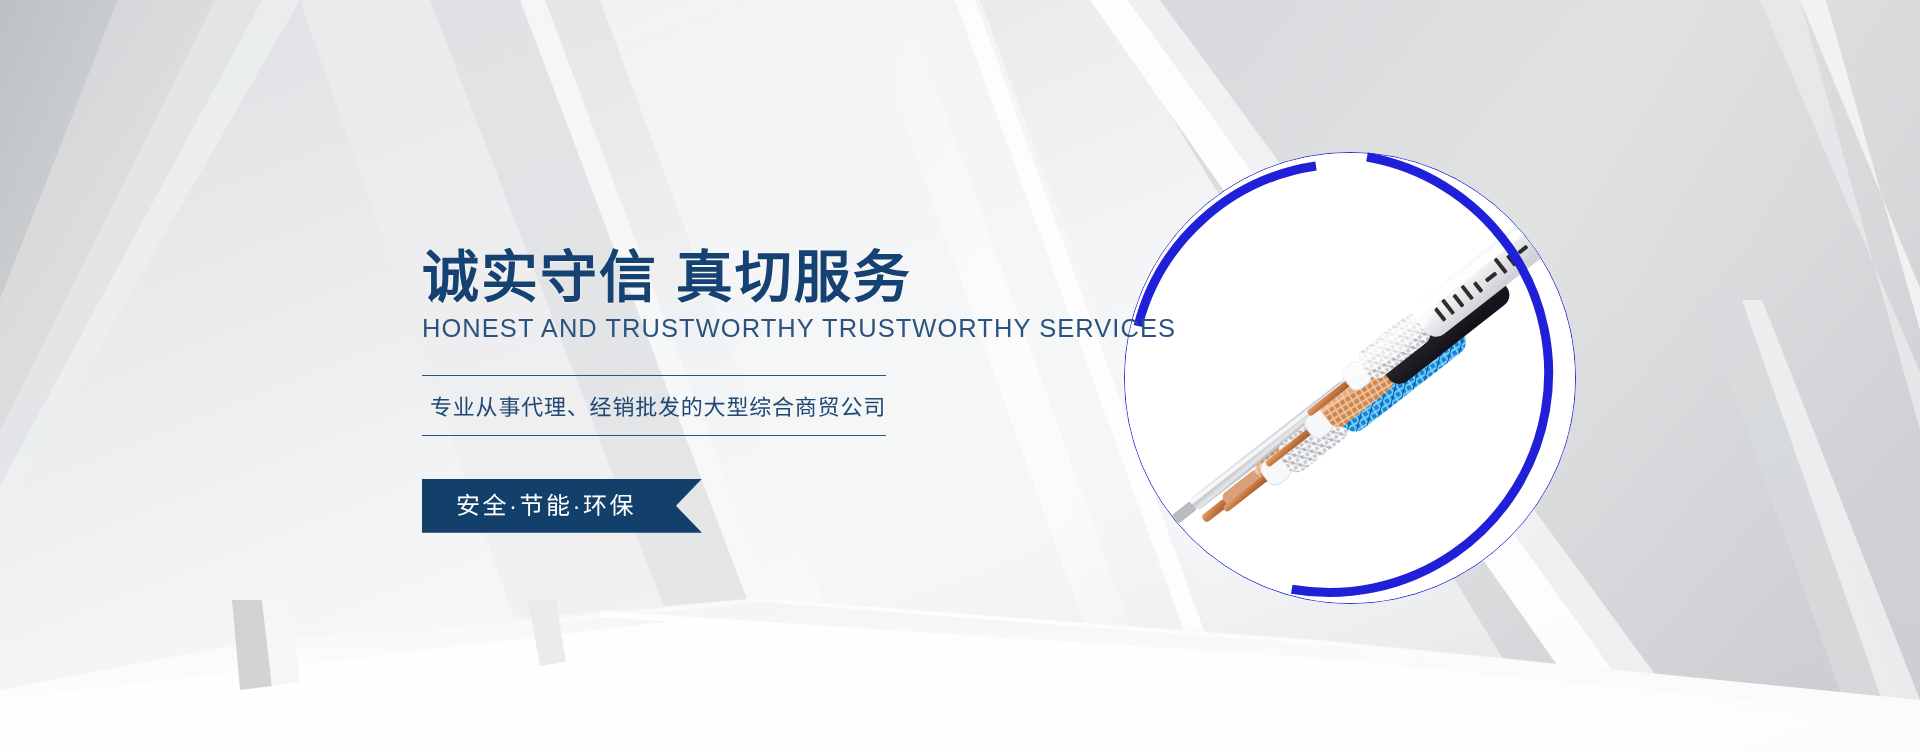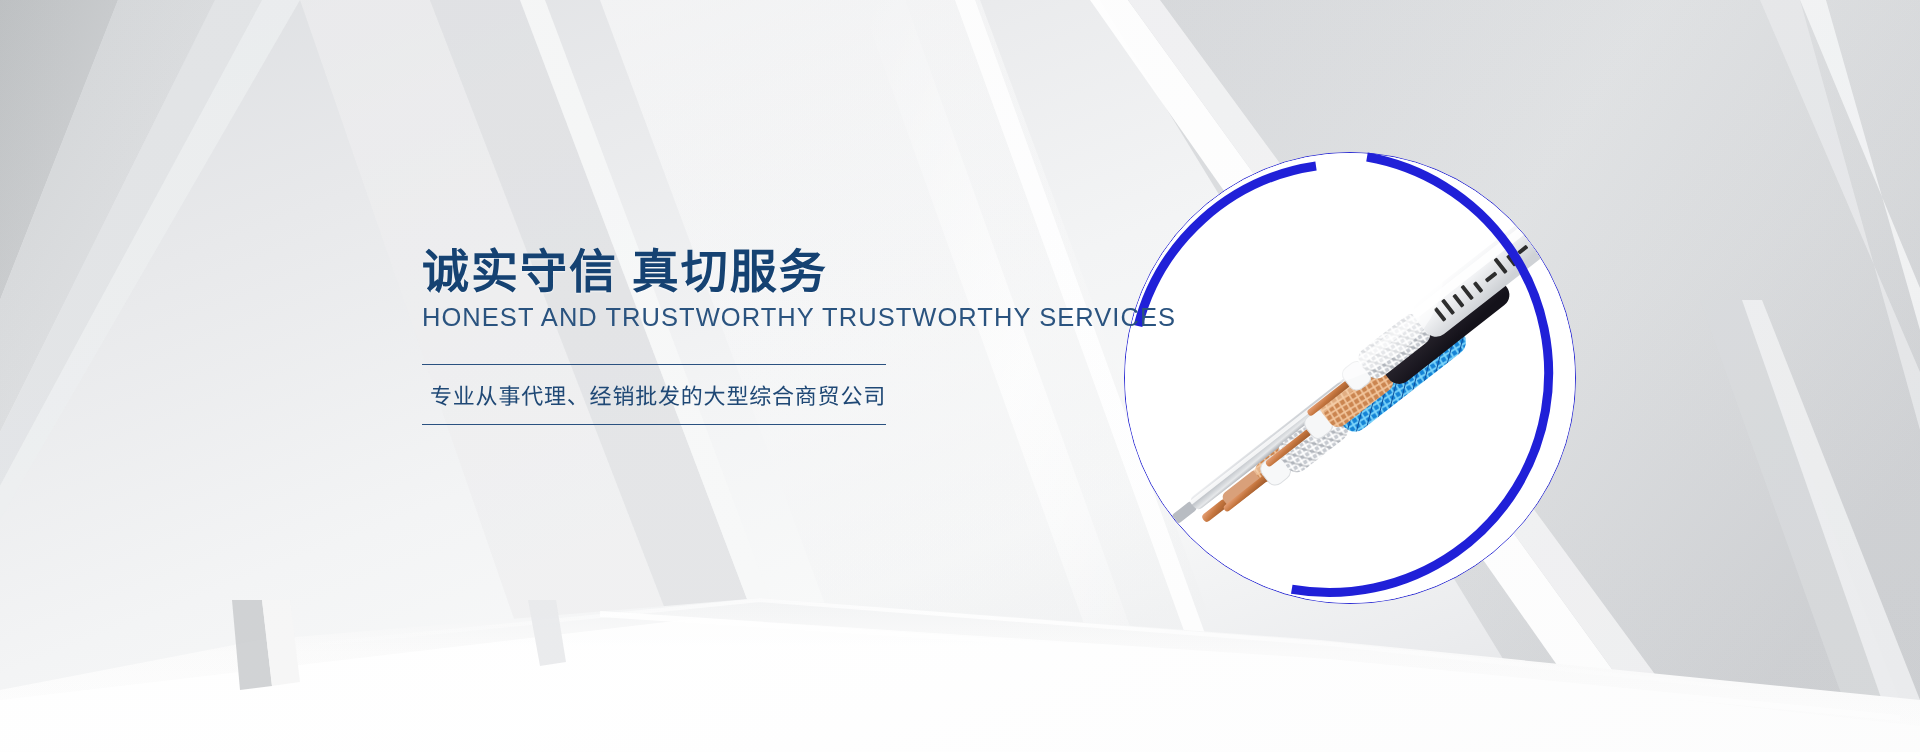--- a/index.html
+++ b/index.html
@@ -21,29 +21,28 @@
 
   
   .content{
     position:absolute;
     left:422px;
     top:246px;
     width:700px;
     z-index:6;
   }
   .title{
-    font-size:47px;
+    font-size:57px;
     line-height:1.12;
     font-weight:bold;
     color:#154272;
     letter-spacing:2px;
     white-space:nowrap;
     margin:0 0 4px 0;
     text-shadow:0 1px 2px rgba(255,255,255,.65);
-    font-family:Liberation Serif, serif;
   }
   .subtitle{
     font-size:25.5px;
     letter-spacing:1.05px;
     color:#2a537f;
     margin:0 0 32px 0;
     white-space:nowrap;
     font-weight:400;
   }
   .desc-wrap{
@@ -191,20 +190,21 @@
   <div class="content">
 
     <h1 class="title">诚实守信 真切服务</h1>
 
     <p class="subtitle">HONEST AND TRUSTWORTHY TRUSTWORTHY SERVICES</p>
 
     <div class="desc-wrap">
       <p class="desc">专业从事代理、经销批发的大型综合商贸公司</p>
     </div>
 
+    <div class="ribbon">安全·节能·环保</div>
   </div>
 
   <div class="medallion">
 
     <div class="disc">
       <div class="cables">
         <svg viewBox="0 0 452 452" preserveAspectRatio="xMidYMid slice" aria-hidden="true">
           <defs>
             <linearGradient id="cop" x1="0" y1="0" x2="1" y2="1">
               <stop offset="0" stop-color="#e8a278"></stop>

